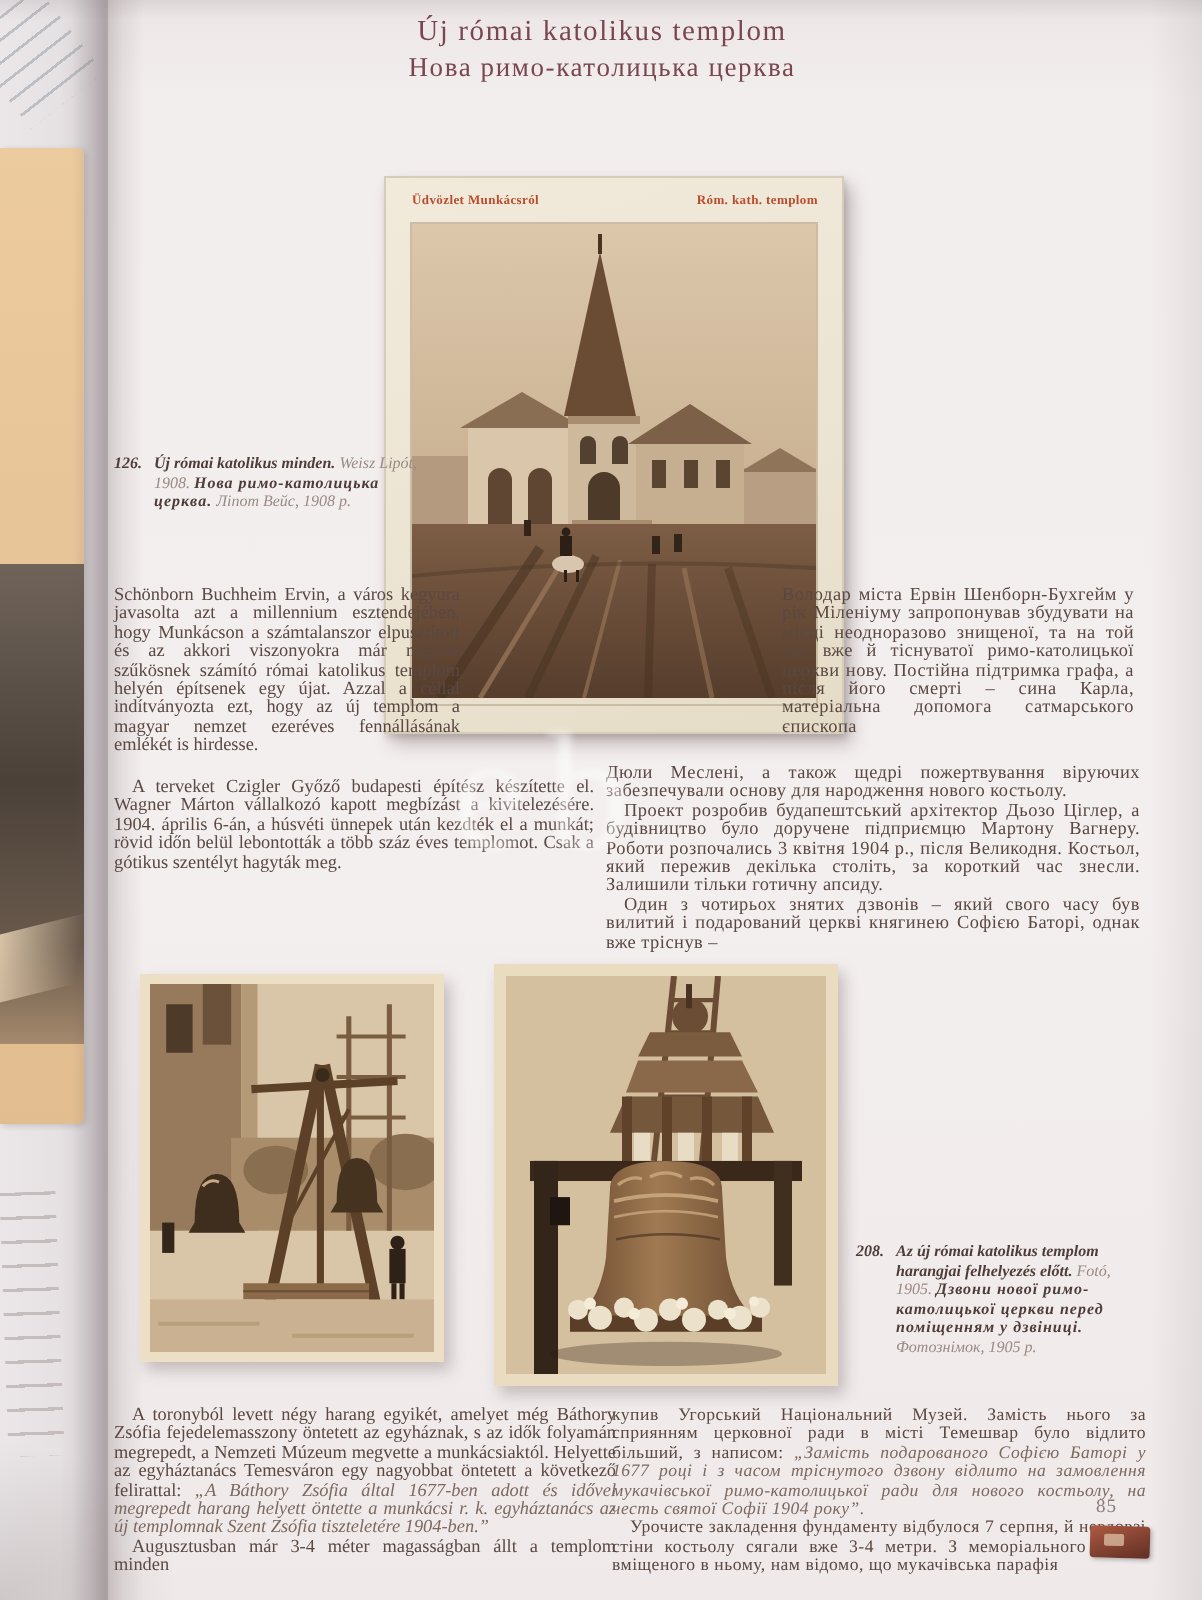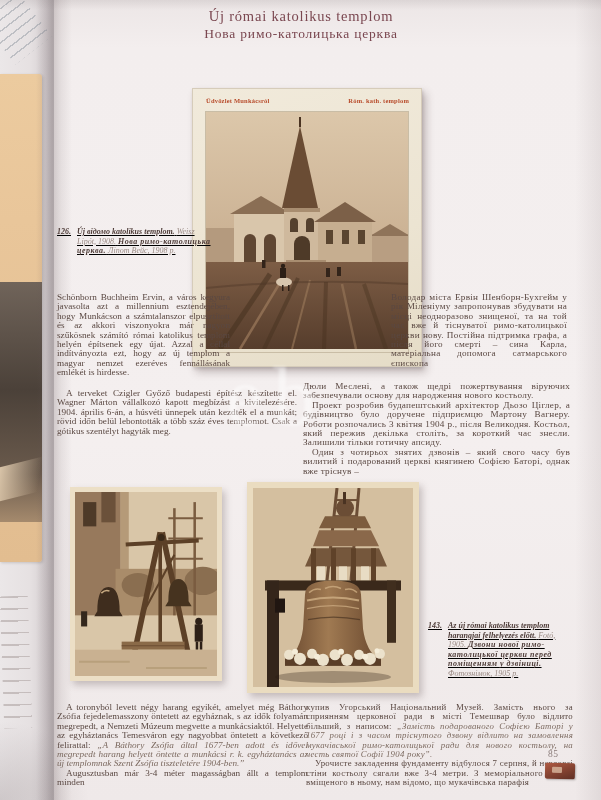--- a/index.html
+++ b/index.html
@@ -37,21 +37,21 @@
   .title.uk{top:25px;font-size:13.5px;}
   
   .postcard{position:absolute;left:192px;top:88px;width:228px;height:277px;
     background:linear-gradient(160deg,#f1eadb 0%,#ece4d2 60%,#e5dcc7 100%);
     border:1px solid #d6ccba;box-shadow:4px 5px 8px rgba(80,60,60,.30),1px 2px 3px rgba(80,60,60,.18);}
   .pc-cap{position:absolute;top:8px;font-size:6.5px;font-weight:700;color:#b84c2c;letter-spacing:.2px;}
   .pc-cap.l{left:13px;} .pc-cap.r{right:12px;}
   .pc-photo{position:absolute;left:12px;top:22px;width:204px;height:242px;
     border:1px solid #c9bda6;box-sizing:border-box;overflow:hidden;}
   
-  .caption{position:absolute;display:flex;font-size:8px;line-height:9.6px;font-style:italic;text-decoration:underline;}
+  .caption{position:absolute;display:flex;font-size:8px;line-height:9.6px;font-style:italic;}
   .cap-num{flex:0 0 20px;font-weight:700;color:#4e3c38;}
   .cap-body{flex:1;}
   .cap-title{font-weight:700;color:#4e3c38;}
   .cap-title.cyr{letter-spacing:.5px;}
   .cap-credit{font-weight:400;color:#9a8a84;}
   #cap126{left:57px;top:227px;width:154px;}
   #cap127{left:428px;top:621px;width:132px;}
   
   .txt{position:absolute;color:#5a4842;font-size:9.2px;line-height:9.4px;text-align:justify;}
   .txt p{margin:0;text-indent:9px;}
@@ -153,21 +153,21 @@
         <rect x="120" y="156" width="4" height="9" fill="#33241a"></rect>
         <rect x="131" y="155" width="4" height="9" fill="#33241a"></rect>
         <rect x="56" y="148" width="3.5" height="8" fill="#33241a"></rect>
       </svg>
     </div>
   </div>
 
   <div class="caption" id="cap126">
     <span class="cap-num">126.</span>
     <div class="cap-body">
-      <span class="cap-title">Új відомо katolikus templom.</span>
+      <span class="cap-title">Új római katolikus minden.</span>
       <span class="cap-credit">Weisz Lipót, 1908.</span>
       <span class="cap-title cyr">Нова римо-католицька церква.</span>
       <span class="cap-credit">Ліпот Вейс, 1908 р.</span>
     </div>
   </div>
 
   <div class="txt" id="hu-col1">
     <p class="noind">Schönborn Buchheim Ervin, a város kegyura javasolta azt a millennium esztendejében, hogy Munkácson a számtalanszor elpusztított és az akkori viszonyokra már nagyon szűkösnek számító római katolikus templom helyén építsenek egy újat. Azzal a céllal indítványozta ezt, hogy az új templom a magyar nemzet ezeréves fennállásának emlékét is hirdesse.</p>
   </div>
 
@@ -279,21 +279,21 @@
           <circle cx="64" cy="168" r="3"></circle>
           <circle cx="88" cy="163" r="3"></circle>
         <circle cx="112" cy="168" r="3"></circle>
           <circle cx="124" cy="162" r="2.5"></circle>
       </g>
       <ellipse cx="80" cy="188" rx="58" ry="6" fill="rgba(40,25,15,.30)"></ellipse>
     </svg>
   </div>
 
   <div class="caption" id="cap127">
-    <span class="cap-num">143.</span>
+    <span class="cap-num">208.</span>
     <div class="cap-body">
       <span class="cap-title">Az új római katolikus templom harangjai felhelyezés előtt.</span>
       <span class="cap-credit">Fotó, 1905.</span>
       <span class="cap-title cyr">Дзвони нової римо-католицької церкви перед поміщенням у дзвіниці.</span>
       <span class="cap-credit">Фотознімок, 1905 р.</span>
     </div>
   </div>
 
   <div class="txt" id="hu-bottom">
     <p><span>A toronyból levett négy harang egyikét, amelyet még Báthory Zsófia fejedelemasszony öntetett az egyháznak, s az idők folyamán megrepedt, a Nemzeti Múzeum megvette a munkácsiaktól. Helyette az egyháztanács Temesváron egy nagyobbat öntetett a következő felirattal: </span><span class="q">„A Báthory Zsófia által 1677-ben adott és idővel megrepedt harang helyett öntette a munkácsi r. k. egyháztanács az új templomnak Szent Zsófia tiszteletére 1904-ben.”</span></p>

